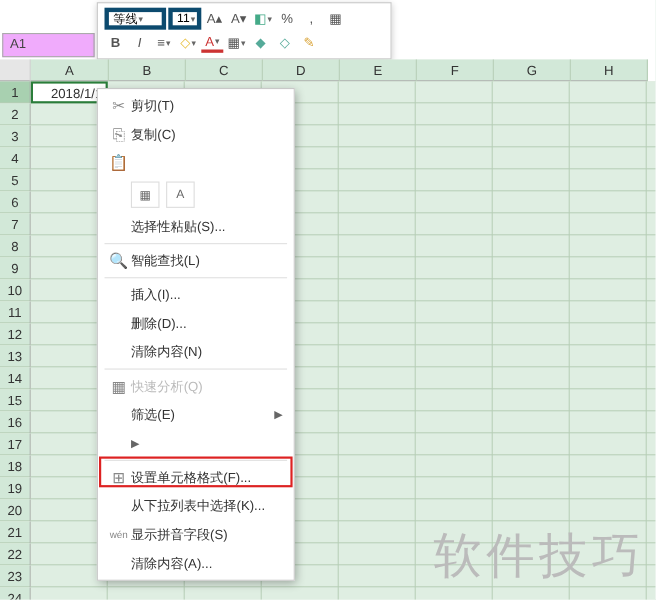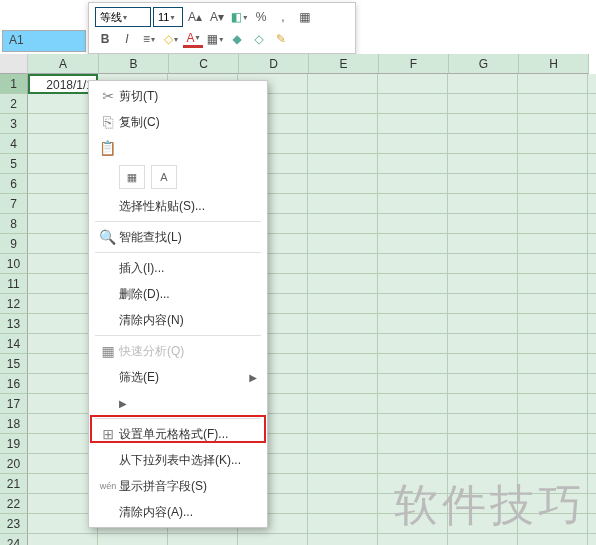--- a/index.html
+++ b/index.html
@@ -1,24 +1,24 @@
 <!DOCTYPE html>
 <html><head>
 <meta charset="utf-8">
 <style>
 *{box-sizing:border-box;margin:0;padding:0;font-family:"Microsoft YaHei",Arial,sans-serif}
 body{background:#fff;width:596px;height:545px;overflow:hidden;position:relative}
 .toolbar{position:absolute;left:88px;top:2px;width:268px;height:52px;background:#fff;border:1px solid #c8c8c8;box-shadow:0 2px 6px rgba(0,0,0,.2);padding:3px 6px;font-size:12px}
 .tb-row{display:flex;align-items:center;height:22px;gap:2px}
-.tb-sel{border:1px solid #0c4a6e;background:#fff;height:20px;display:flex;align-items:center;padding:0 4px;font-size:11px}
+.tb-sel{border:4px solid #0c4a6e;background:#fff;height:20px;display:flex;align-items:center;padding:0 4px;font-size:11px}
 .tb-sel.font{width:56px}
 .tb-sel.size{width:30px}
 .tb-btn{width:20px;height:20px;display:flex;align-items:center;justify-content:center;color:#555;cursor:pointer;font-size:12px}
 .tb-drop{font-size:8px;color:#666;margin-left:1px}
-.namebox{position:absolute;left:2px;top:30px;width:84px;height:22px;border:1px solid #ababab;background:#7dd3fc;padding:2px 6px;font-size:12px;color:#444}
+.namebox{position:absolute;left:2px;top:30px;width:84px;height:22px;border:1px solid #ababab;background:#f0abfc;padding:2px 6px;font-size:12px;color:#444}
 .sheet{position:absolute;left:0;top:54px;width:596px;height:491px}
 .hdr-row{display:flex;height:20px}
 .corner{width:28px;background:#e6e6e6;border-right:1px solid #ccc;border-bottom:1px solid #aaa}
 .colh{width:70px;background:#d2e8d8;border-right:1px solid #b5cdb5;border-bottom:1px solid #aaa;text-align:center;font-size:12px;color:#333;line-height:20px}
 .colh.first{width:71px}
 .body{display:flex}
 .rowh-col{width:28px}
 .rowh{height:20px;background:#d2e8d8;border-right:1px solid #aaa;border-bottom:1px solid #b5cdb5;text-align:center;font-size:12px;color:#333;line-height:20px}
 .rowh.active{background:#a8d0b0}
 .grid{flex:1;position:relative;background:#dfeee2}

